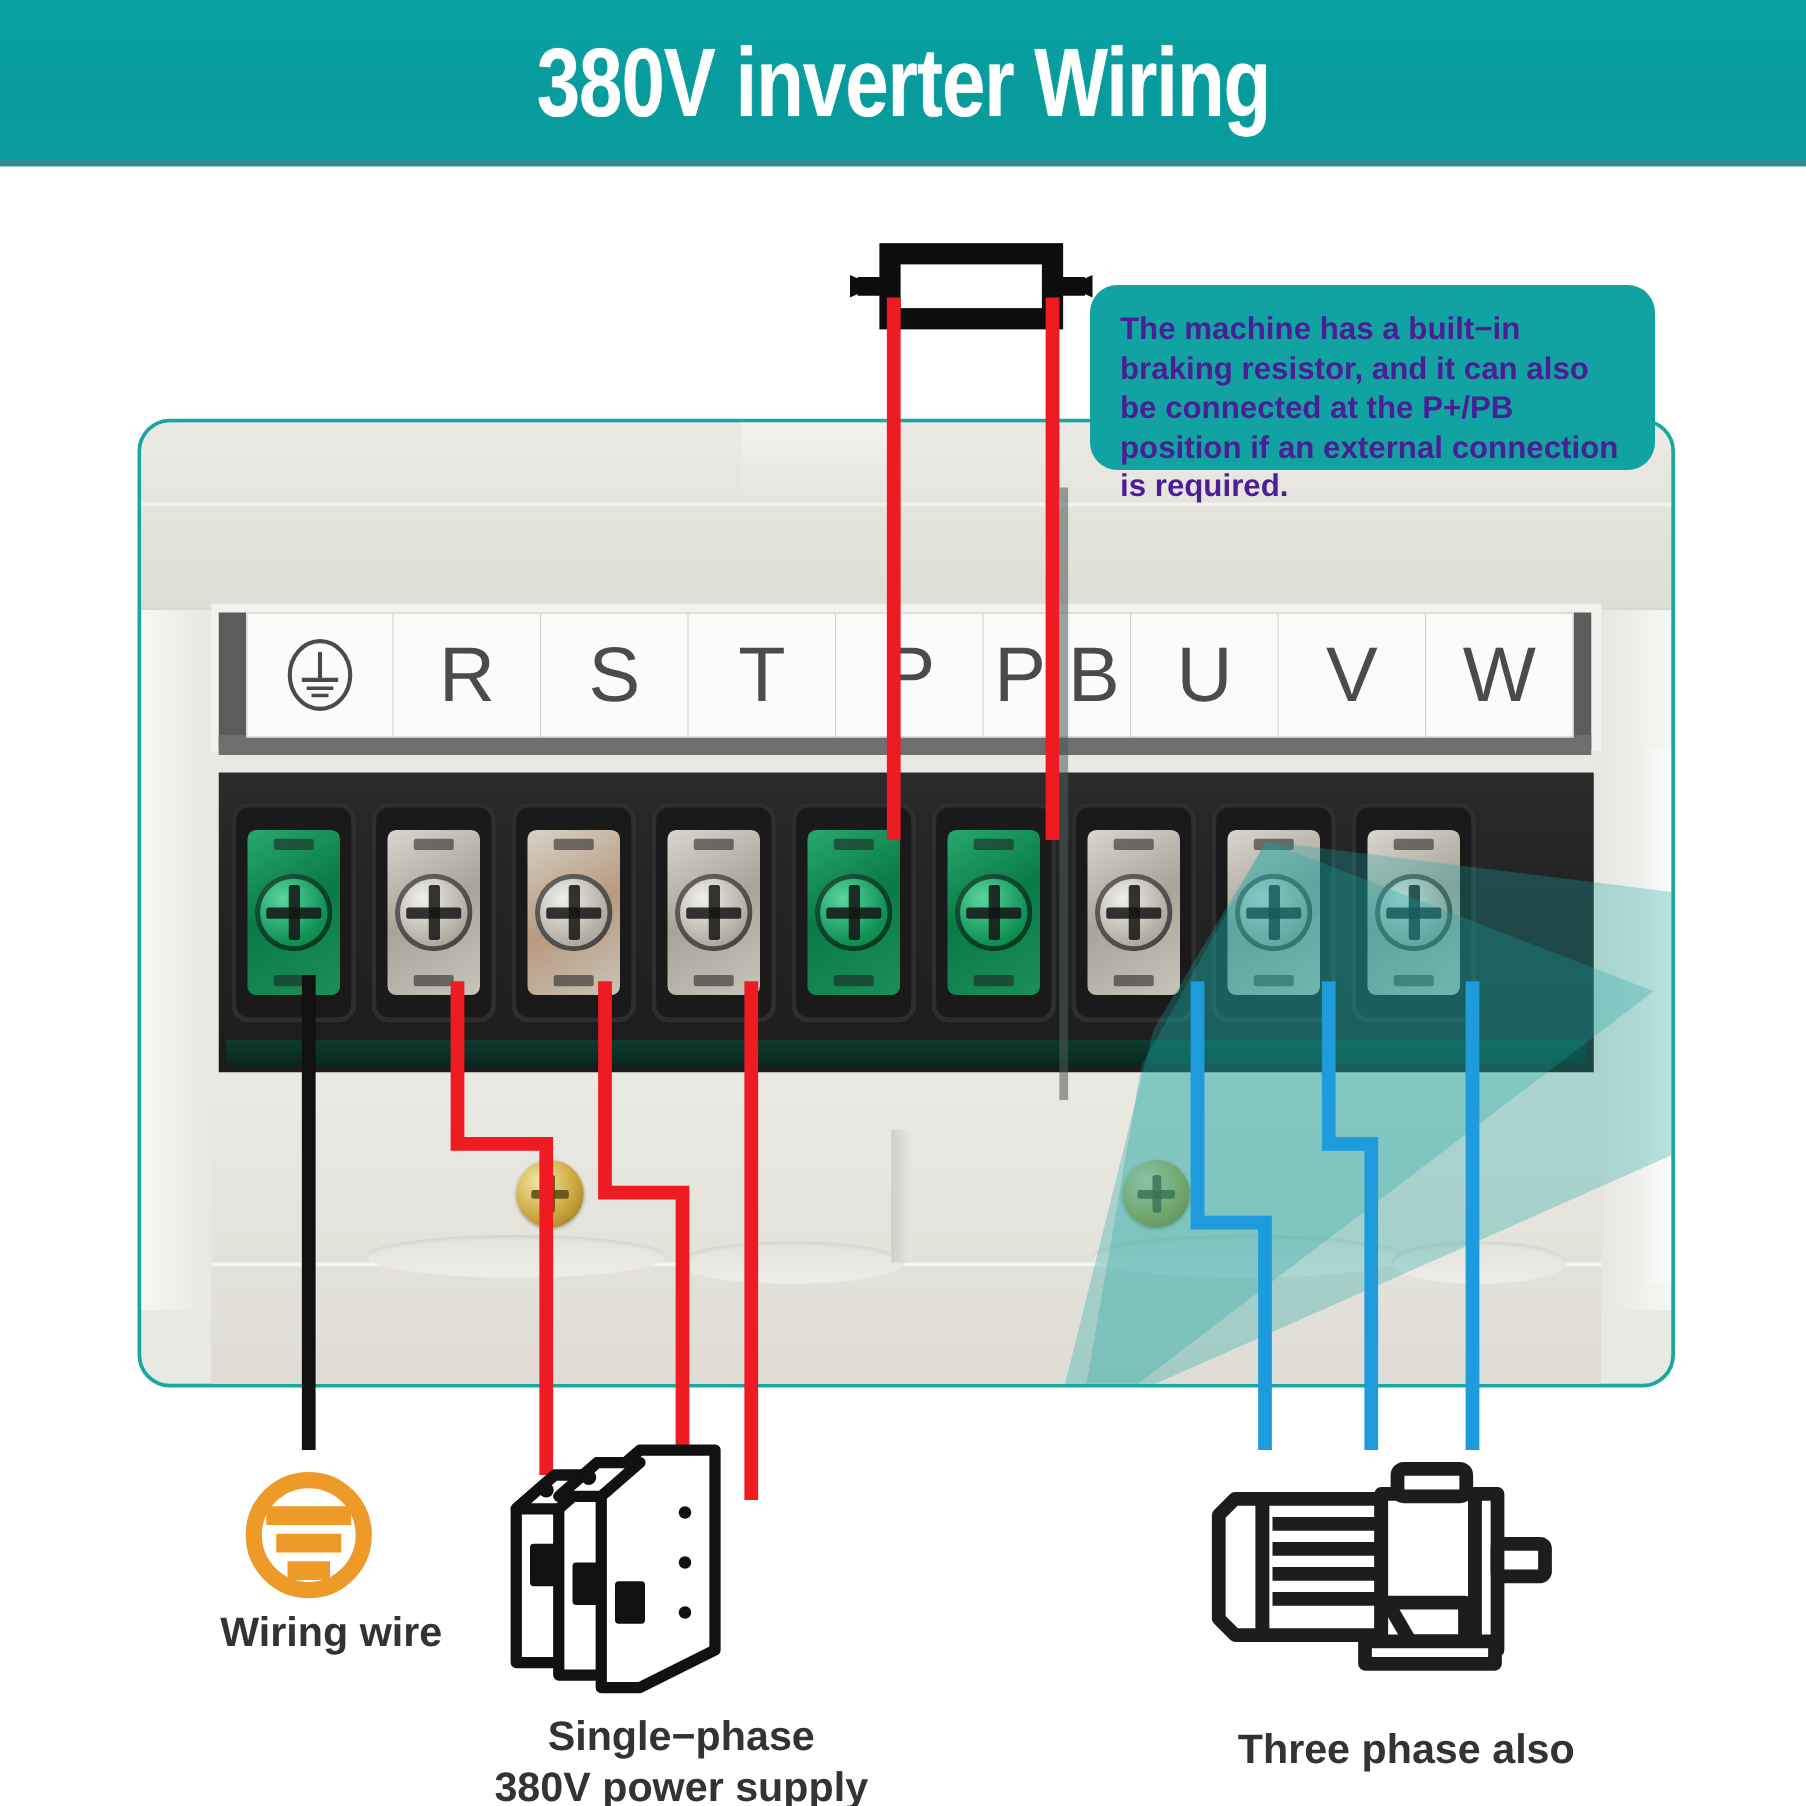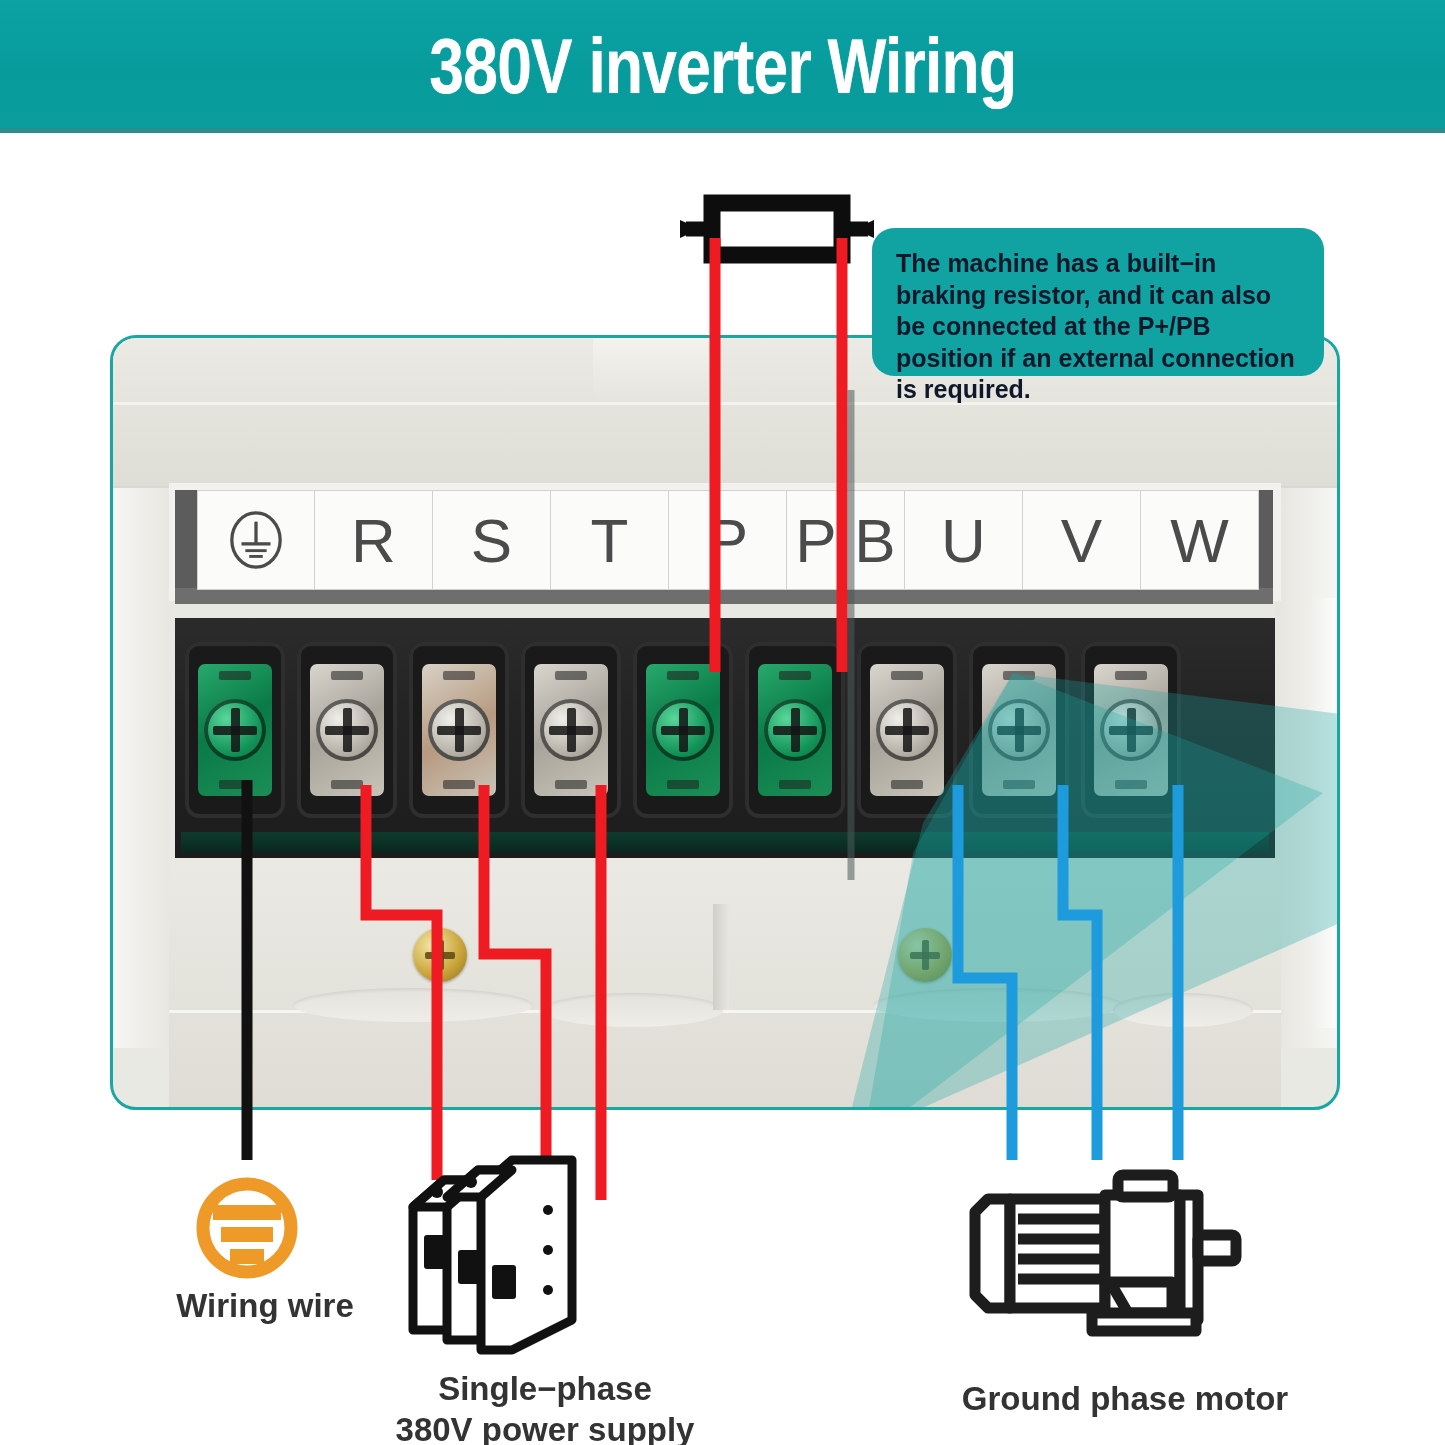--- a/index.html
+++ b/index.html
@@ -192,21 +192,21 @@
   }
 
   
   .callout{
     position:absolute; left:872px; top:228px; width:452px; height:148px;
     background:#11a3a1;
     border-radius:22px;
     padding:20px 22px 0 24px;
   }
   .callout-text{
-    color:#0f172a; font-size:25px; font-weight:bold; line-height:1.26;
+    color:#4c1d95; font-size:25px; font-weight:bold; line-height:1.26;
     letter-spacing:0px;
   }
 
   
   .wires{ position:absolute; left:0; top:0; width:1445px; height:1445px; pointer-events:none; }
 
   
   .cap{
     position:absolute; color:#333333; font-size:33px; font-weight:bold;
     text-align:center; line-height:1.25; white-space:pre-line;
@@ -420,13 +420,13 @@
     <rect x="1198" y="1235" width="38" height="26" rx="4" fill="#ffffff"></rect>
 
     <path d="M 1110 1282 L 1128 1313 L 1172 1313 L 1172 1282 Z" fill="#ffffff"></path>
     <rect x="1092" y="1313" width="104" height="18" fill="#ffffff"></rect>
   </g>
 </svg>
 
 <div class="cap cap-ground">Wiring wire</div>
 <div class="cap cap-supply">Single−phase
 380V power supply</div>
-<div class="cap cap-motor">Ground phase motor</div>
+<div class="cap cap-motor">Three phase also</div>
 
 </body></html>

